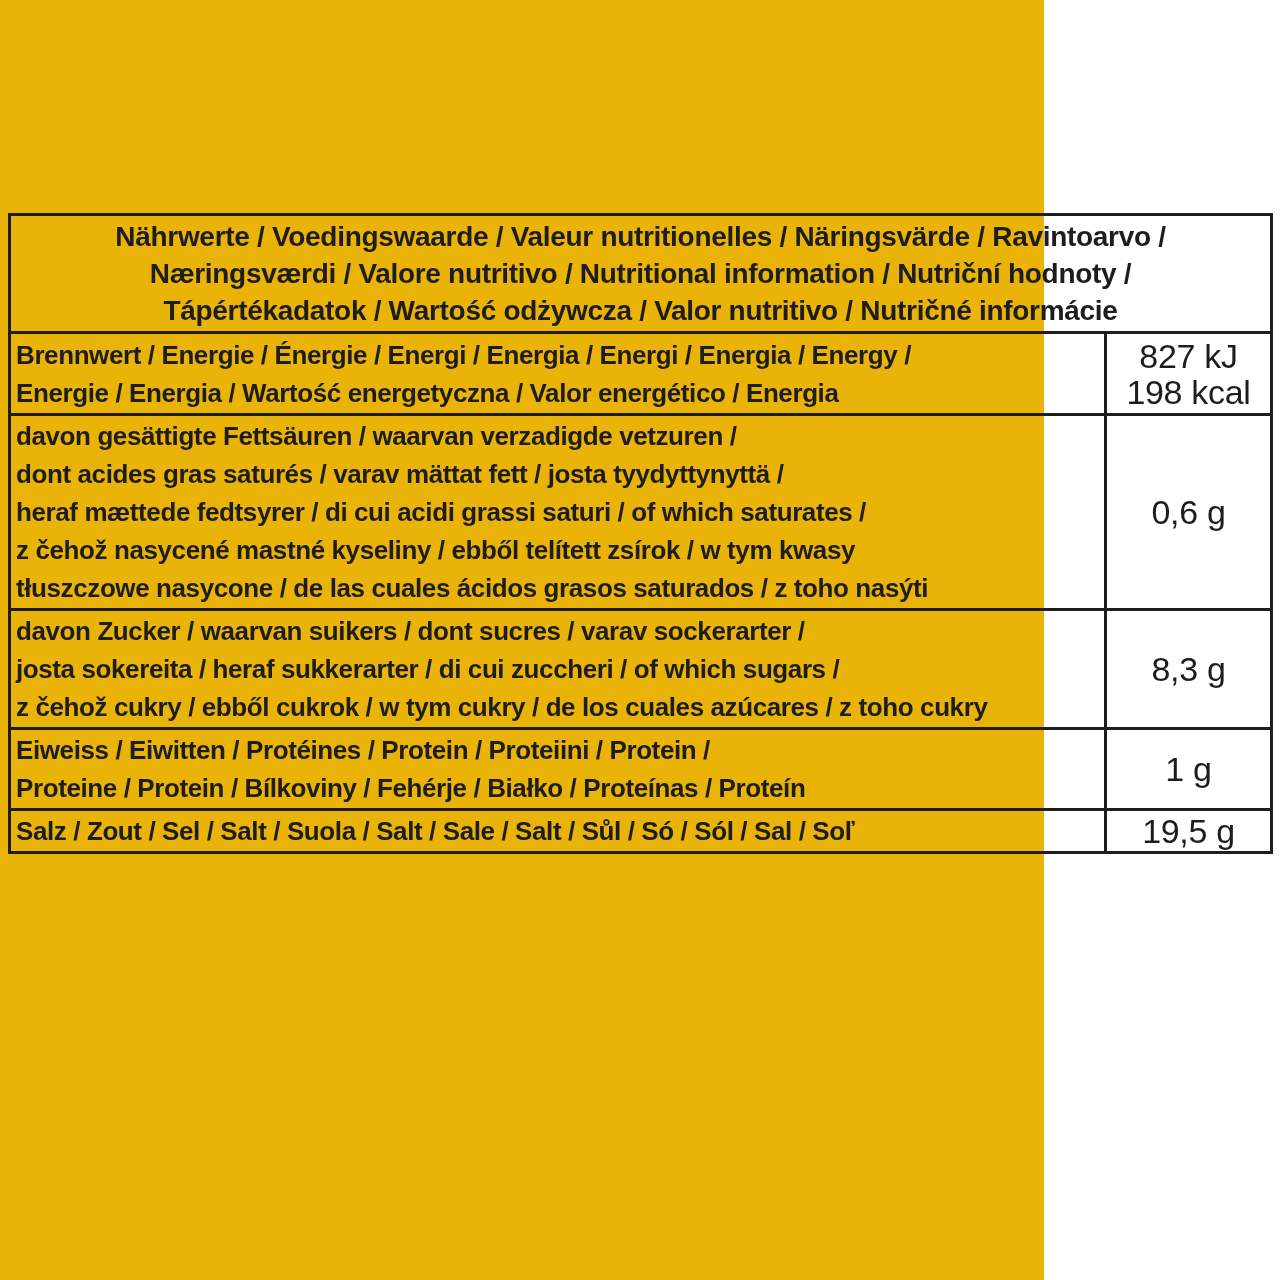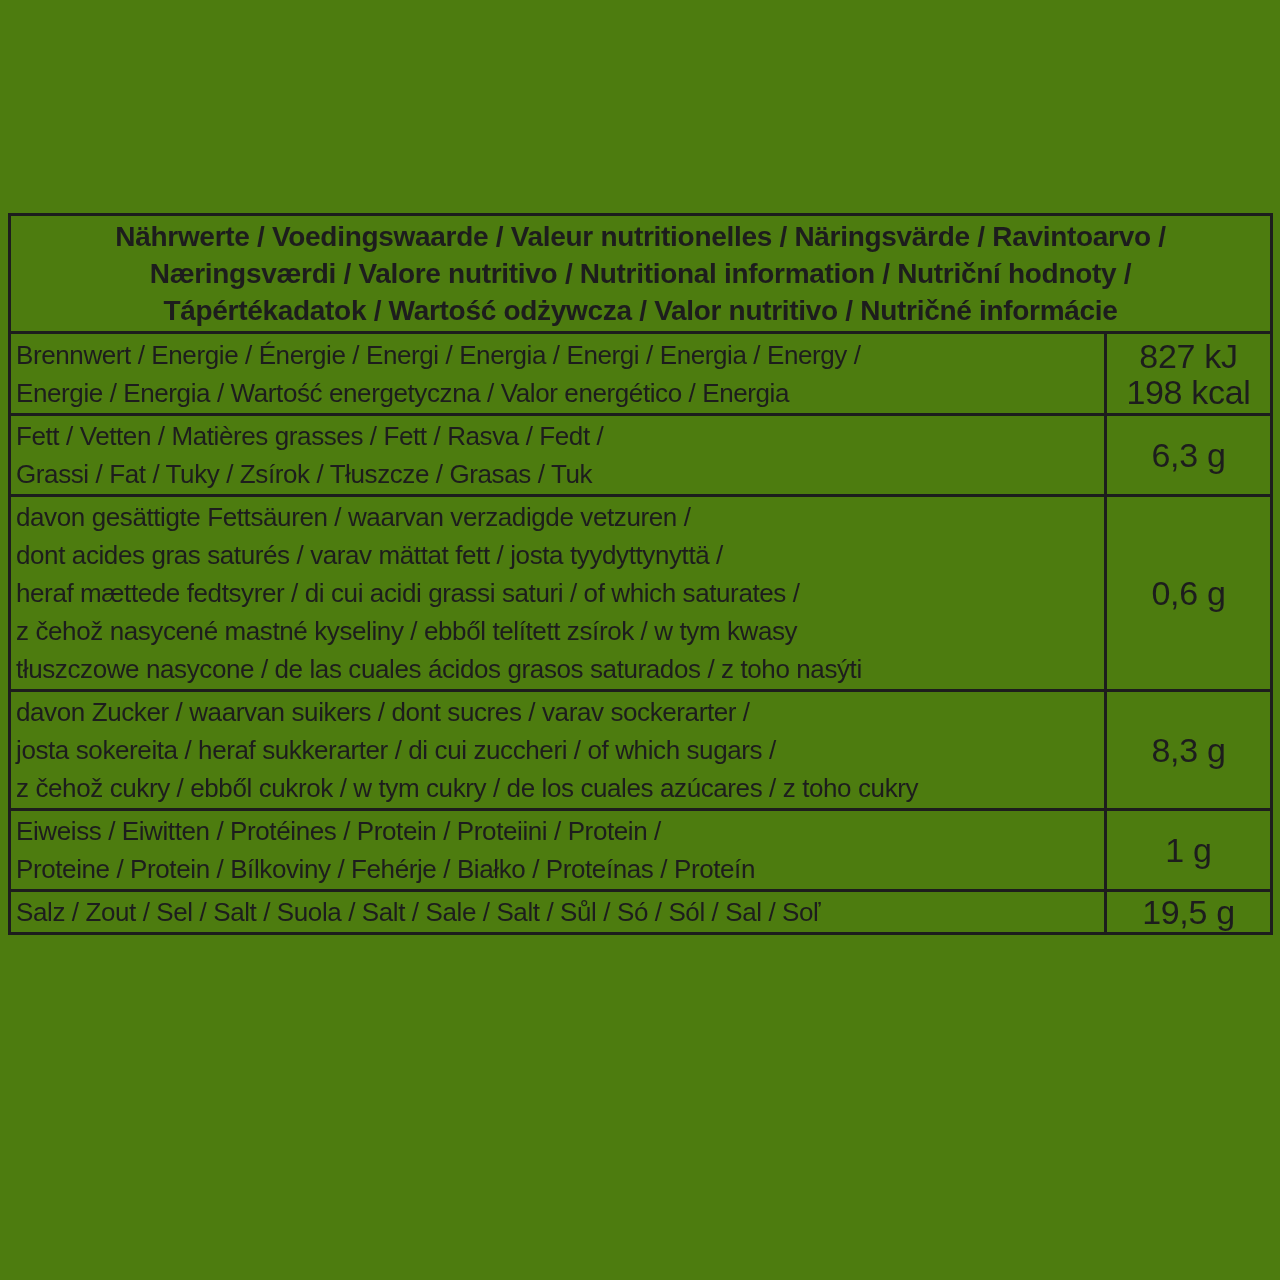--- a/index.html
+++ b/index.html
@@ -7,23 +7,23 @@
     margin: 0;
     padding: 0;
     width: 1280px;
     height: 1280px;
     background: #ffffff;
     font-family: "Liberation Sans", sans-serif;
     color: #1d1d1d;
   }
   .page {
     position: relative;
-    width: 1280px;
+    width: 1044px;
     height: 1280px;
-    background: #4d7c0f;
+    background: #eab308;
   }
   .nutrition-table {
     position: absolute;
     left: 8px;
     top: 213px;
     width: 1262px;
     border-collapse: collapse;
     table-layout: fixed;
   }
   .nutrition-table td, .nutrition-table th {
@@ -52,20 +52,21 @@
     white-space: pre-line;
     letter-spacing: -0.3px;
   }
   td.label-cell {
     font-size: 26px;
     line-height: 38px;
     text-align: left;
     padding: 1px 6px 1px 5px;
     white-space: pre-line;
     letter-spacing: -0.4px;
+    font-weight: bold;
   }
   td.value-cell {
     font-size: 34px;
     line-height: 36px;
     text-align: center;
     white-space: pre-line;
     padding: 0 2px;
     letter-spacing: -0.3px;
   }
   tr.r-energy   { height: 82px; }
@@ -90,25 +91,20 @@
         <th class="title-cell" colspan="2">Nährwerte / Voedingswaarde / Valeur nutritionelles / Näringsvärde / Ravintoarvo /
 Næringsværdi / Valore nutritivo / Nutritional information / Nutriční hodnoty /
 Tápértékadatok / Wartość odżywcza / Valor nutritivo / Nutričné informácie</th>
       </tr>
       <tr class="r-energy">
         <td class="label-cell">Brennwert / Energie / Énergie / Energi / Energia / Energi / Energia / Energy /
 Energie / Energia / Wartość energetyczna / Valor energético / Energia</td>
         <td class="value-cell">827 kJ
 198 kcal</td>
       </tr>
-      <tr class="r-fat">
-        <td class="label-cell">Fett / Vetten / Matières grasses / Fett / Rasva / Fedt /
-Grassi / Fat / Tuky / Zsírok / Tłuszcze / Grasas / Tuk</td>
-        <td class="value-cell">6,3 g</td>
-      </tr>
       <tr class="r-saturates">
         <td class="label-cell">davon gesättigte Fettsäuren / waarvan verzadigde vetzuren /
 dont acides gras saturés / varav mättat fett / josta tyydyttynyttä /
 heraf mættede fedtsyrer / di cui acidi grassi saturi / of which saturates /
 z čehož nasycené mastné kyseliny / ebből telített zsírok / w tym kwasy
 tłuszczowe nasycone / de las cuales ácidos grasos saturados / z toho nasýti</td>
         <td class="value-cell">0,6 g</td>
       </tr>
       <tr class="r-sugars">
         <td class="label-cell">davon Zucker / waarvan suikers / dont sucres / varav sockerarter /

